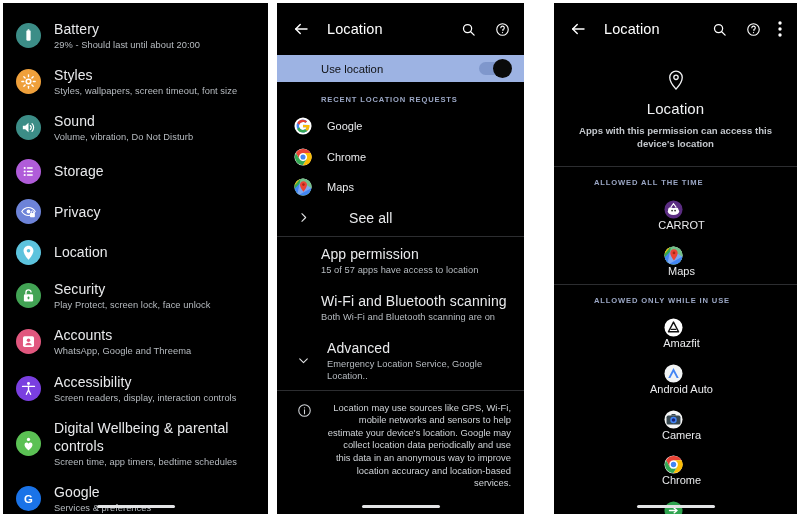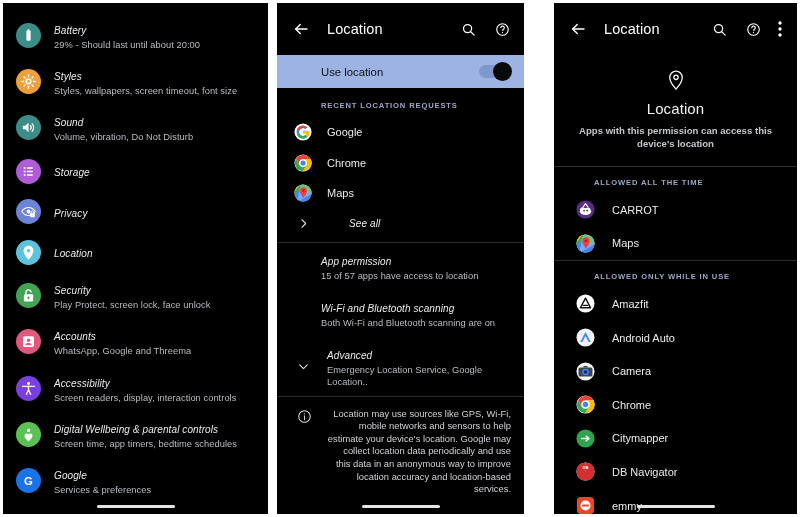--- a/index.html
+++ b/index.html
@@ -9,37 +9,37 @@
 
   .phone{position:absolute;top:3px;background:#000000;overflow:hidden;color:#ffffff;}
   #panel1{left:3px;width:265px;height:511px;}
   #panel2{left:277px;width:247px;height:511px;}
   #panel3{left:554px;width:243px;height:511px;}
 
   
   .row{display:flex;align-items:center;box-sizing:border-box;}
   .icon{flex:0 0 auto;display:flex;align-items:center;justify-content:center;}
   .txt{flex:1 1 auto;min-width:0;}
-  .title{font-size:10px;color:#e9eaec;letter-spacing:.1px;line-height:14px;font-style:italic;}
+  .title{font-size:14px;color:#e9eaec;letter-spacing:.1px;line-height:14px;}
   .sub{font-size:9.3px;color:#b7bcc1;letter-spacing:.05px;line-height:12px;margin-top:1px;}
 
   
   #panel1 .settings-list{padding-top:9px;}
   #panel1 .srow{padding:7.7px 10px 7.7px 13px;}
   #panel1 .circ{width:25px;height:25px;border-radius:50%;margin-right:13px;}
   #panel1 .circ svg{display:block;}
 
   
   .appbar{display:flex;align-items:center;height:52px;padding:0 11px 0 12px;}
   .appbar .back{width:24px;height:24px;display:flex;align-items:center;justify-content:center;cursor:pointer;}
   .appbar .ttl{font-size:14.5px;color:#ffffff;margin-left:14px;flex:1;letter-spacing:.1px;}
   .appbar .act{width:22px;height:22px;display:flex;align-items:center;justify-content:center;margin-left:12px;cursor:pointer;}
 
   
-  .usebar{height:33px;background:#9db3e3;display:flex;align-items:center;padding:0 15px 0 44px;}
+  .usebar{height:27px;background:#9db3e3;display:flex;align-items:center;padding:0 15px 0 44px;}
   .usebar .lbl{font-size:11.3px;color:#101114;flex:1;}
   .toggle{width:30px;height:13px;border-radius:7px;background:#7f97cc;position:relative;}
   .toggle .thumb{position:absolute;right:-3px;top:-3px;width:19px;height:19px;border-radius:50%;background:#0a0a0a;}
 
   .section-label{font-size:7.6px;font-weight:bold;letter-spacing:.85px;color:#9aa6c4;
                  padding:13px 0 7px 44px;text-transform:uppercase;}
   .arow{padding:6.2px 10px 6.2px 17px;}
   .arow .ic{width:18px;height:18px;margin-right:15px;flex:0 0 18px;}
   .arow .nm{font-size:11px;color:#e9eaec;}
   .seeall{padding:6.5px 10px 9px 17px;gap:22px;}
@@ -51,21 +51,21 @@
   .info{display:flex;padding:11px 13px 0 17px;text-align:right;}
   .info .ic{width:18px;flex:0 0 18px;margin-right:15px;padding-top:1px;}
   .info p{margin:0;font-size:9.4px;line-height:12.6px;color:#cfd3d7;}
 
   
   .hero{text-align:center;padding:14px 0 16px;}
   .hero .pin{margin:0 auto 7px;width:20px;height:24px;}
   .hero h1{margin:0;font-size:15px;font-weight:400;color:#f1f2f4;letter-spacing:.1px;}
   .hero p{margin:8px 24px 0;font-size:9.6px;line-height:12.5px;color:#c3c7cc;font-weight:bold;}
   #panel3 .section-label{padding:11px 0 6px 40px;}
-  #panel3 .arow{padding:7.3px 10px 7.3px 22px;}
+  #panel3 .arow{padding:7.3px 10px 7.3px 22px;flex-direction:column;}
   #panel3 .arow .ic{width:19px;height:19px;flex:0 0 19px;margin-right:17px;}
   #panel3 .arow .nm{font-size:11px;}
 
   .navbar{position:absolute;left:0;right:0;bottom:6px;display:flex;justify-content:center;}
   .navbar i{display:block;width:78px;height:3px;border-radius:2px;background:#e3e4e6;}
 </style>
 </head>
 <body>
 
 <div class="phone" id="panel1">

